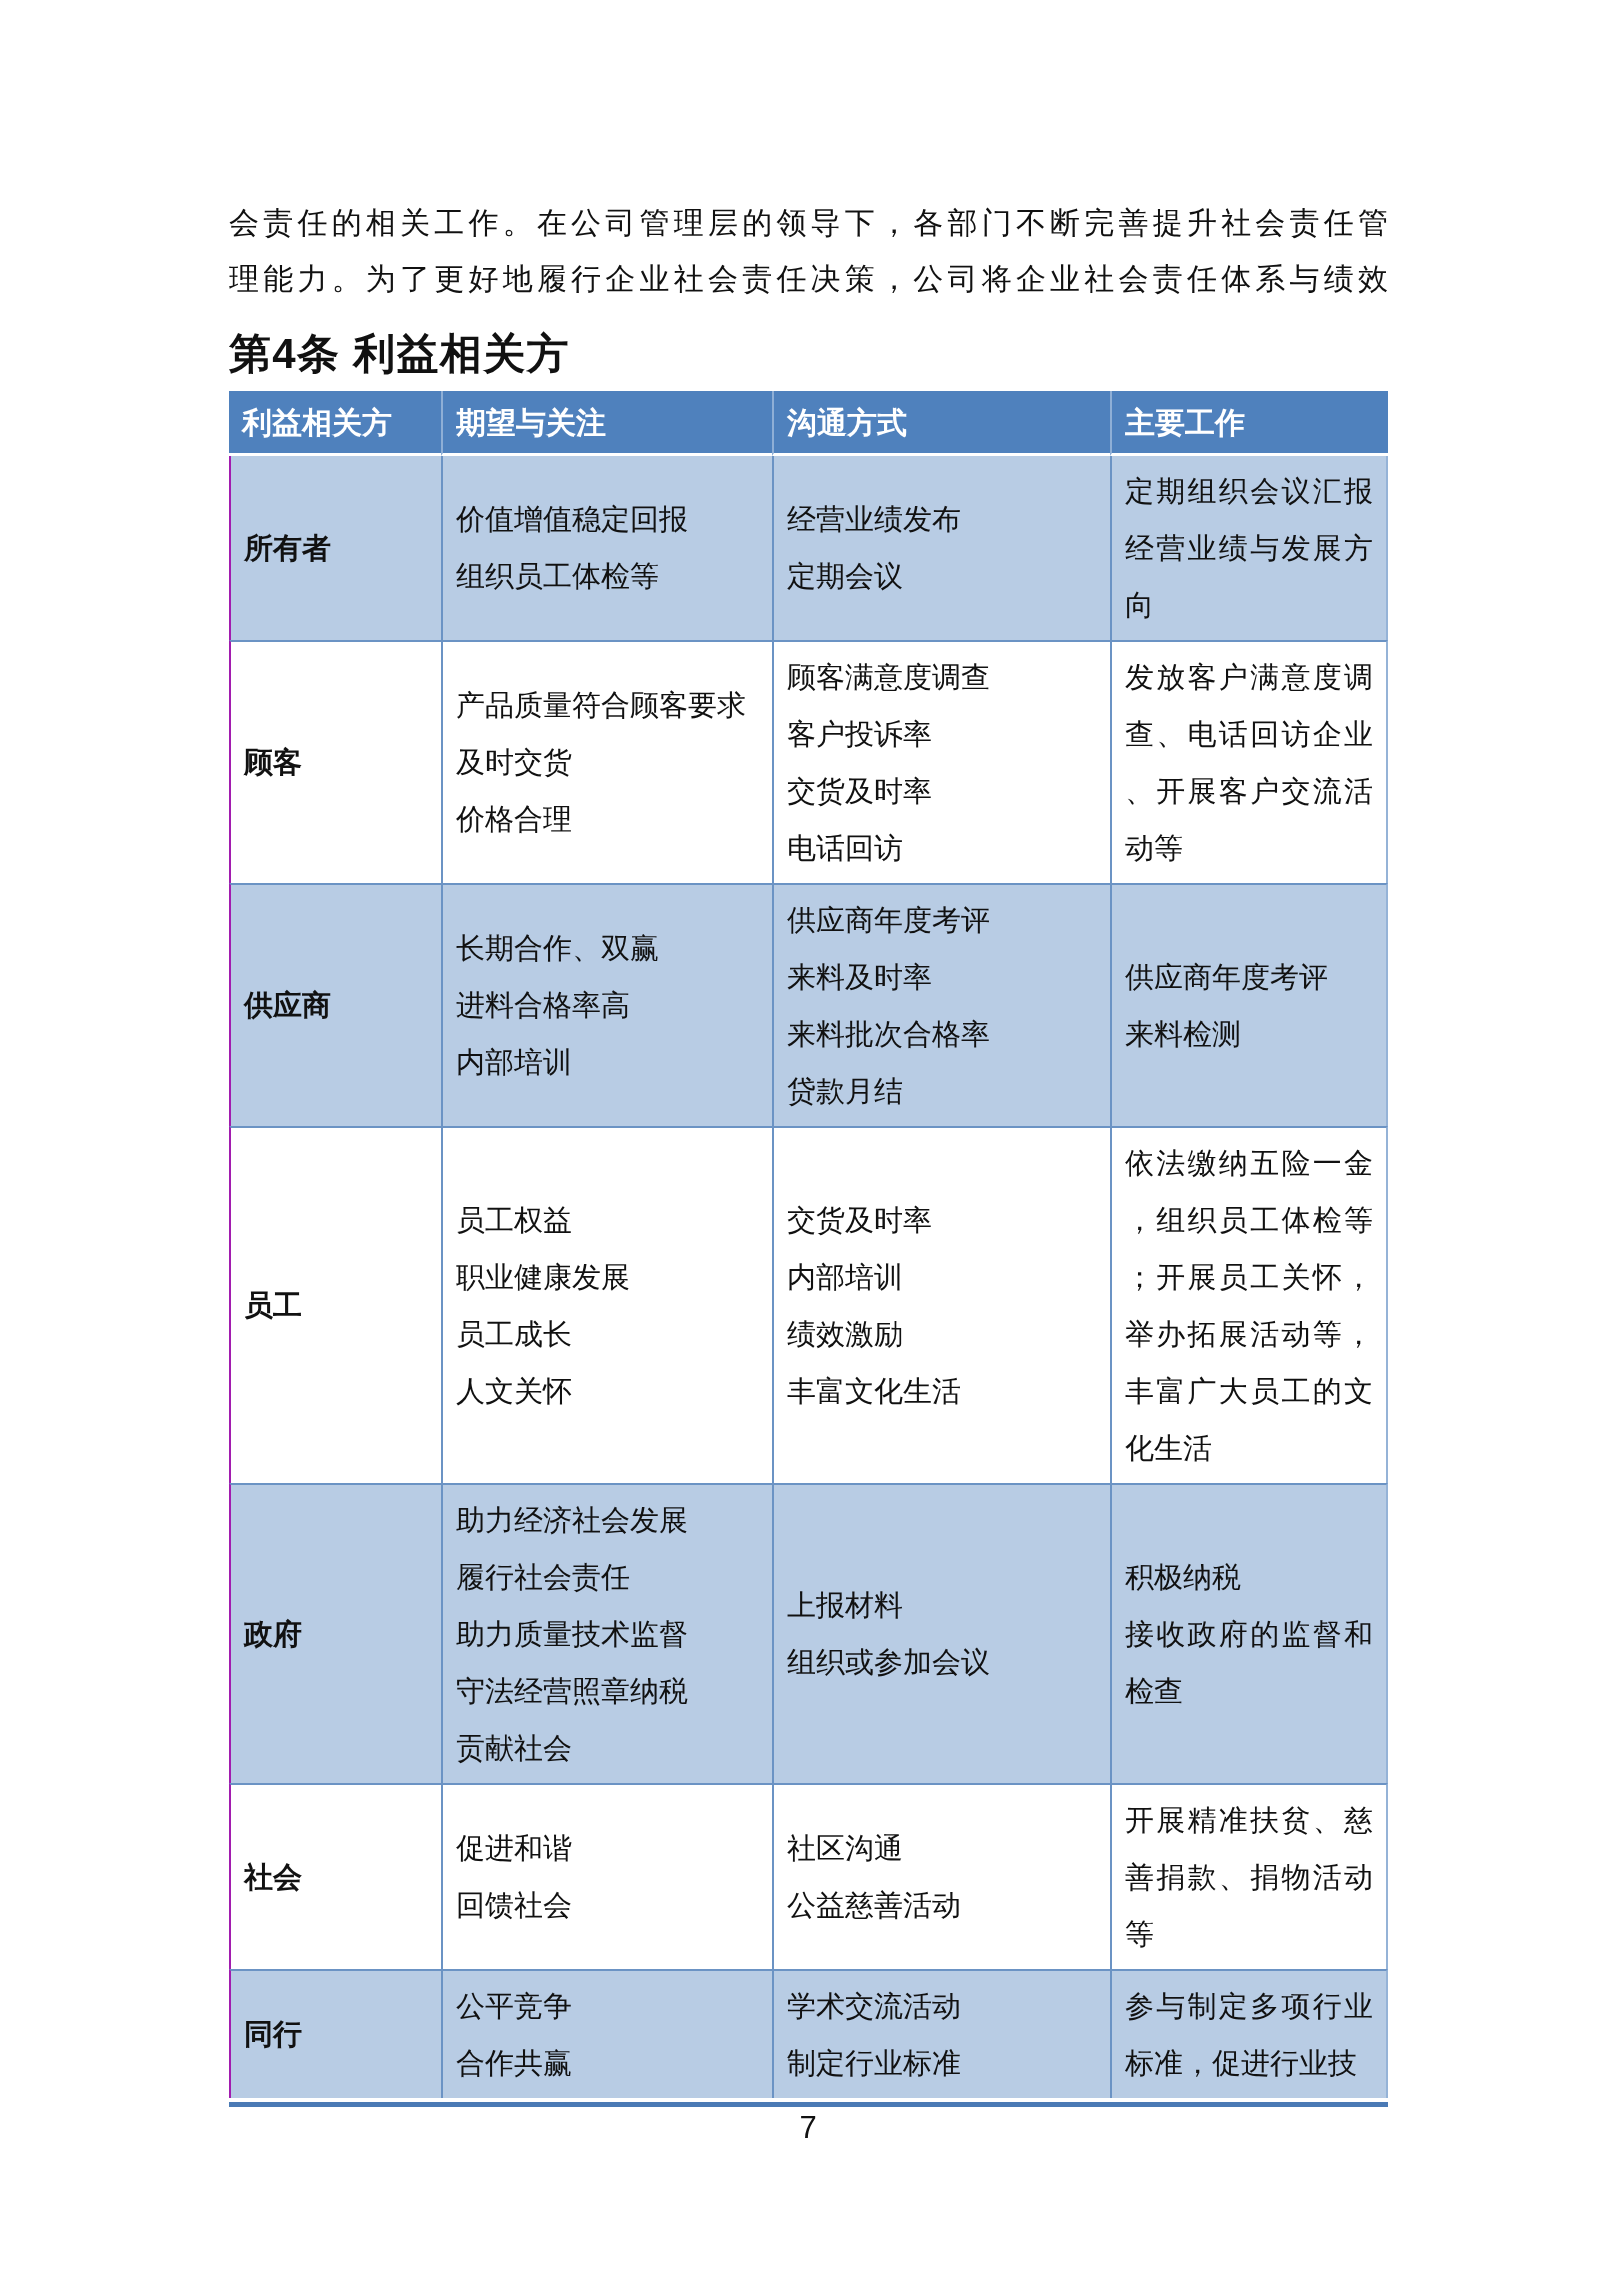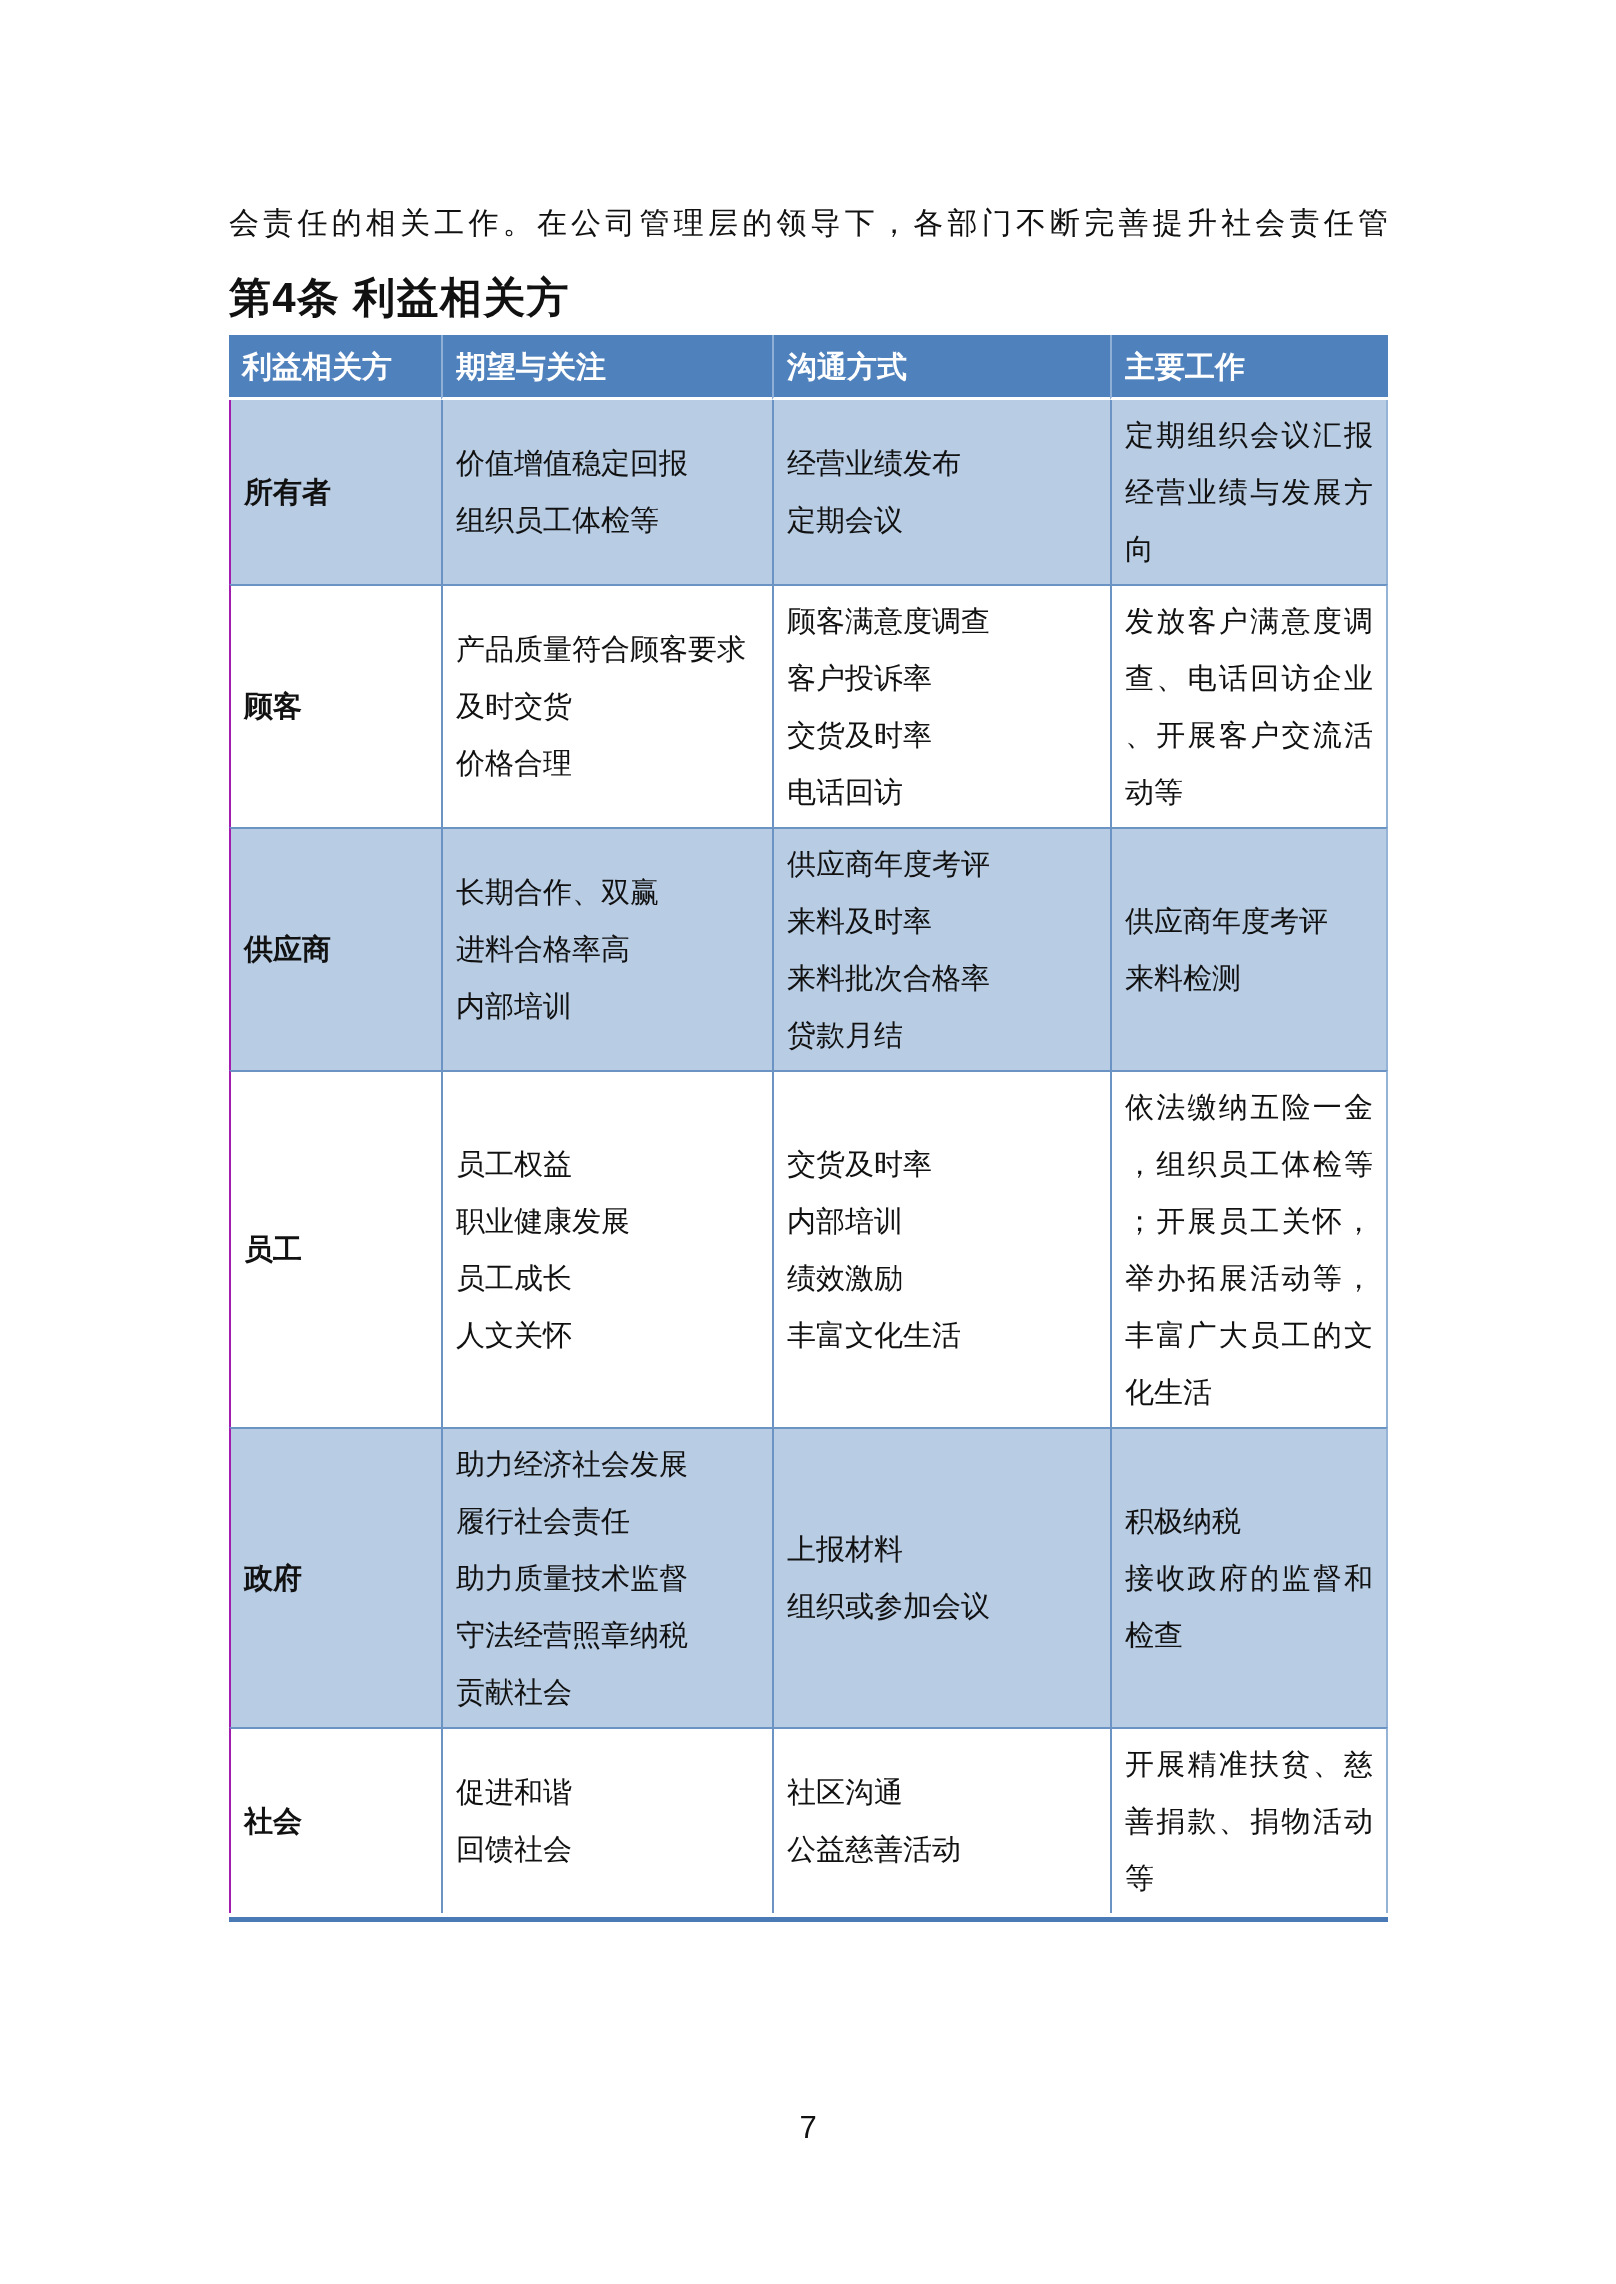--- a/index.html
+++ b/index.html
@@ -108,20 +108,21 @@
   }
 </style>
 </head>
 <body>
 
 <div class="page">
   <div class="content">
 
     <div class="para">
       <div class="jline">会责任的相关工作。在公司管理层的领导下，各部门不断完善提升社会责任管</div>
+      <div class="jline">理能力。为了更好地履行企业社会责任决策，公司将企业社会责任体系与绩效</div>
     </div>
 
     <div class="heading">第4条 利益相关方</div>
 
     <div class="table-wrap">
       <table class="stake">
         <colgroup>
             <col class="c1">
             <col class="c2">
             <col class="c3">
@@ -228,20 +229,34 @@
                 <div class="cell-para">回馈社会</div>
               </td>
     <td>
                 <div class="cell-para">社区沟通</div>
                 <div class="cell-para">公益慈善活动</div>
               </td>
     <td>
                 <div class="cell-para">开展精准扶贫、慈善捐款、捐物活动等</div>
               </td>
   </tr>
+            <tr class="band r6">
+    <td class="name">同行</td>
+    <td>
+                <div class="cell-para">公平竞争</div>
+                <div class="cell-para">合作共赢</div>
+              </td>
+    <td>
+                <div class="cell-para">学术交流活动</div>
+                <div class="cell-para">制定行业标准</div>
+              </td>
+    <td>
+                <div class="cell-para">参与制定多项行业标准，促进行业技</div>
+              </td>
+  </tr>
           </tbody>
       </table>
     </div>
 
   </div>
 
   <div class="pageno">7</div>
 </div>
 
 

